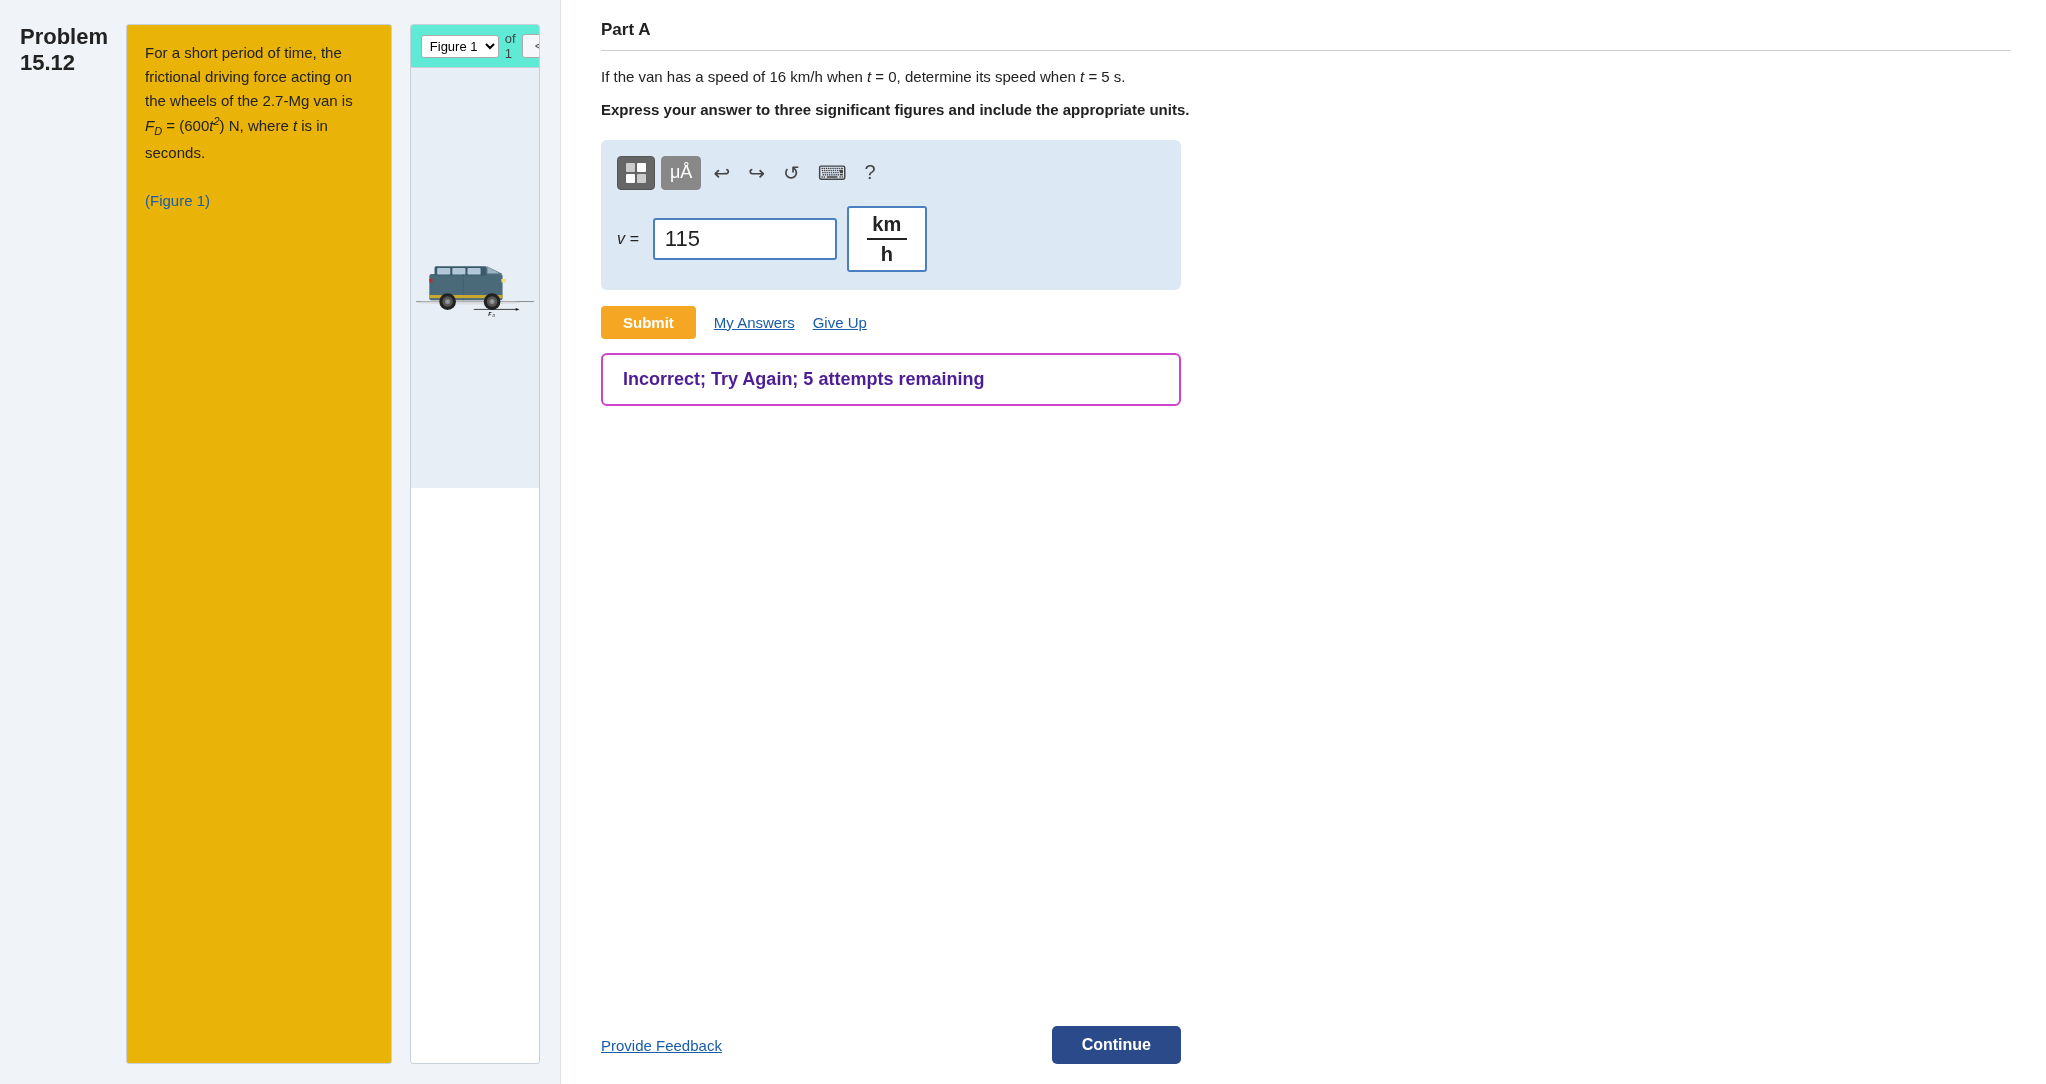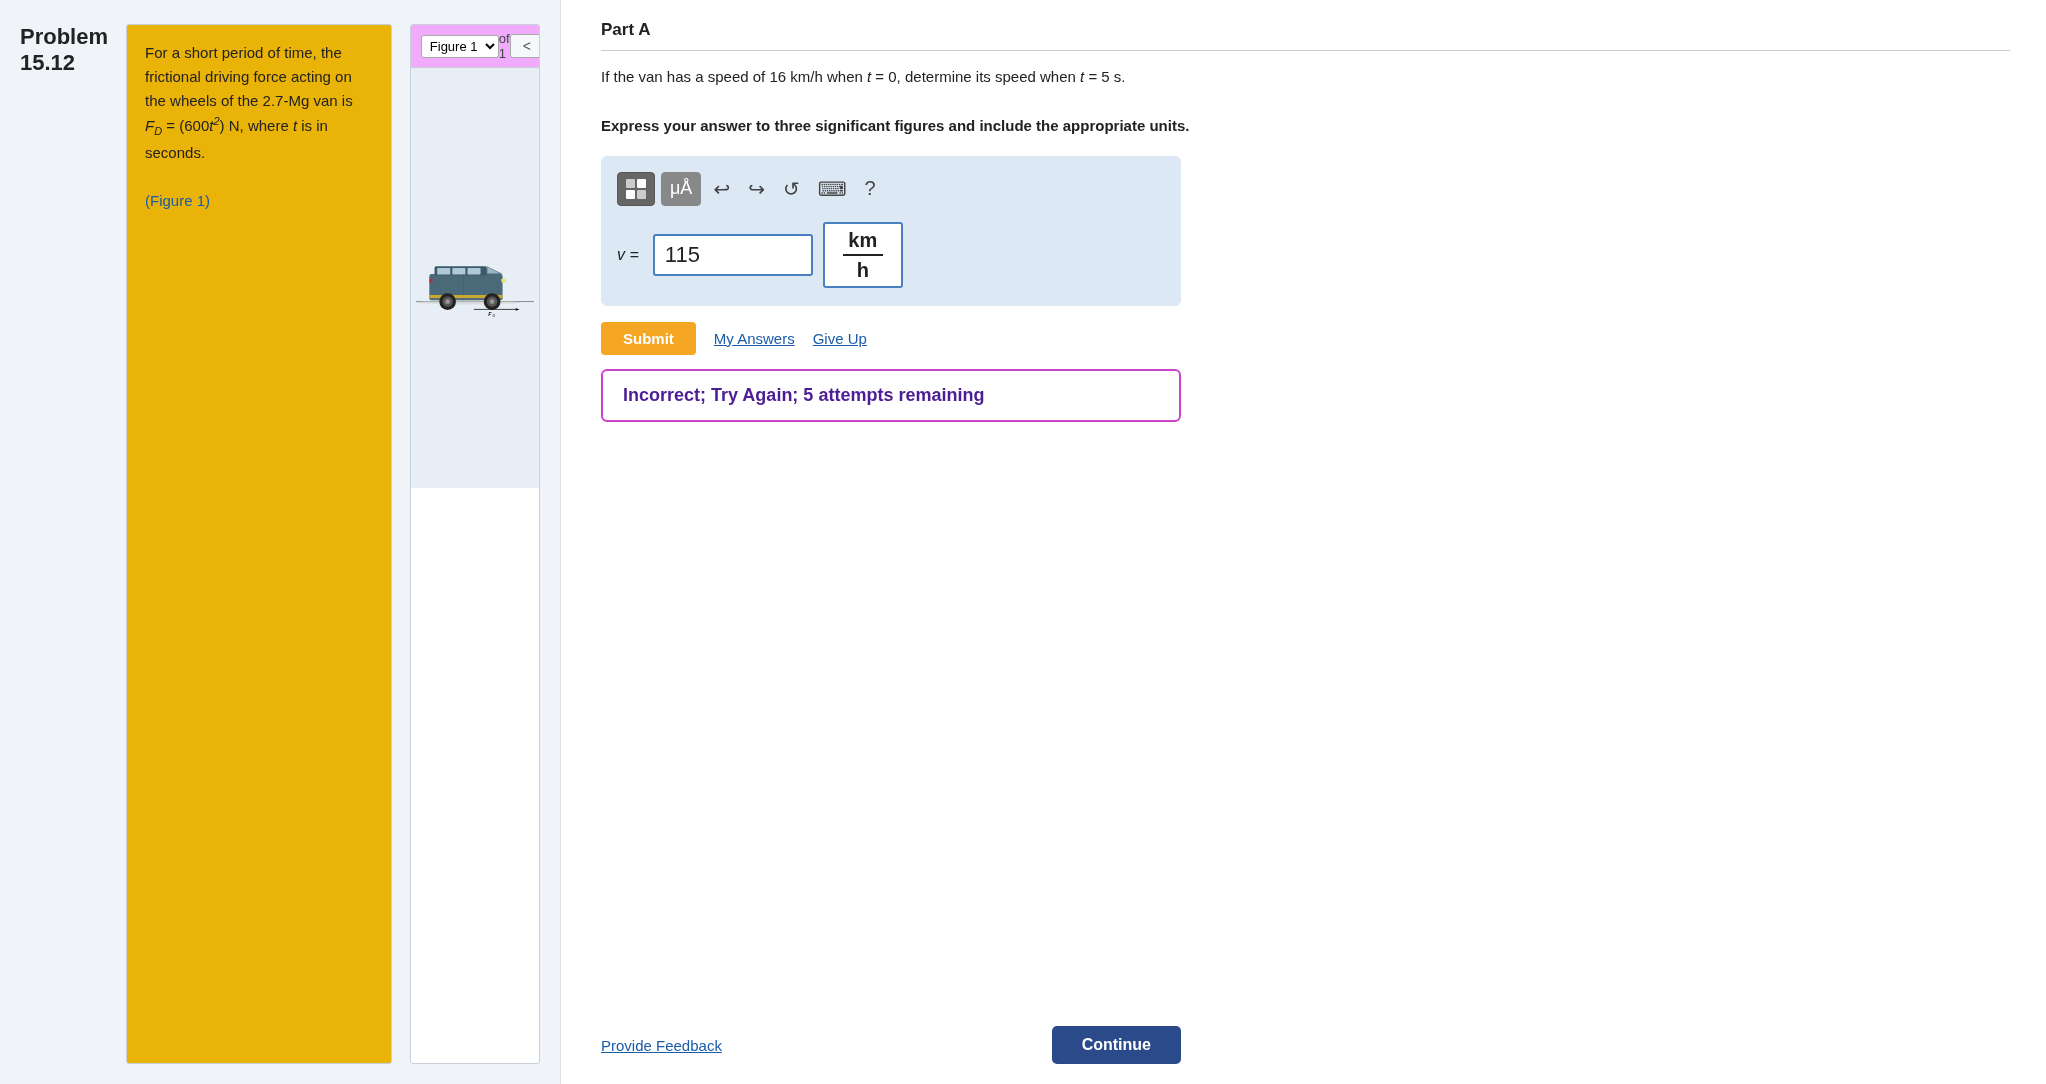--- a/index.html
+++ b/index.html
@@ -45,22 +45,23 @@
     .figure-container {
       background: #fff;
       border: 1px solid #c8d0da;
       border-radius: 3px;
       overflow: hidden;
     }
     .figure-header {
       display: flex;
       align-items: center;
       padding: 6px 10px;
-      background: #f0abfc;
+      background: #5eead4;
       border-bottom: 1px solid #c8d0da;
+      gap: 6px;
     }
     .figure-select {
       border: 1px solid #aaa;
       border-radius: 3px;
       padding: 2px 4px;
       font-size: 13px;
       background: #fff;
     }
     .figure-of {
       font-size: 13px;
@@ -95,21 +96,21 @@
     }
     .part-label {
       font-size: 17px;
       font-weight: bold;
       margin-bottom: 14px;
       padding-bottom: 10px;
       border-bottom: 1px solid #ccc;
     }
     .part-question {
       font-size: 15px;
-      margin-bottom: 26px;
+      margin-bottom: 10px;
       line-height: 1.6;
     }
     .part-instruction {
       font-size: 15px;
       font-weight: bold;
       margin-bottom: 18px;
       line-height: 1.5;
     }
     
     .answer-area {
@@ -163,21 +164,21 @@
       font-size: 16px;
       font-style: italic;
       color: #222;
       margin-right: 4px;
     }
     .value-input {
       border: 2px solid #4a7fc1;
       border-radius: 3px;
       padding: 6px 10px;
       font-size: 22px;
-      width: 160px;
+      width: 184px;
       background: #fff;
       color: #222;
       outline: none;
     }
     .unit-box {
       border: 2px solid #4a7fc1;
       border-radius: 3px;
       background: #fff;
       padding: 4px 14px;
       display: flex;

